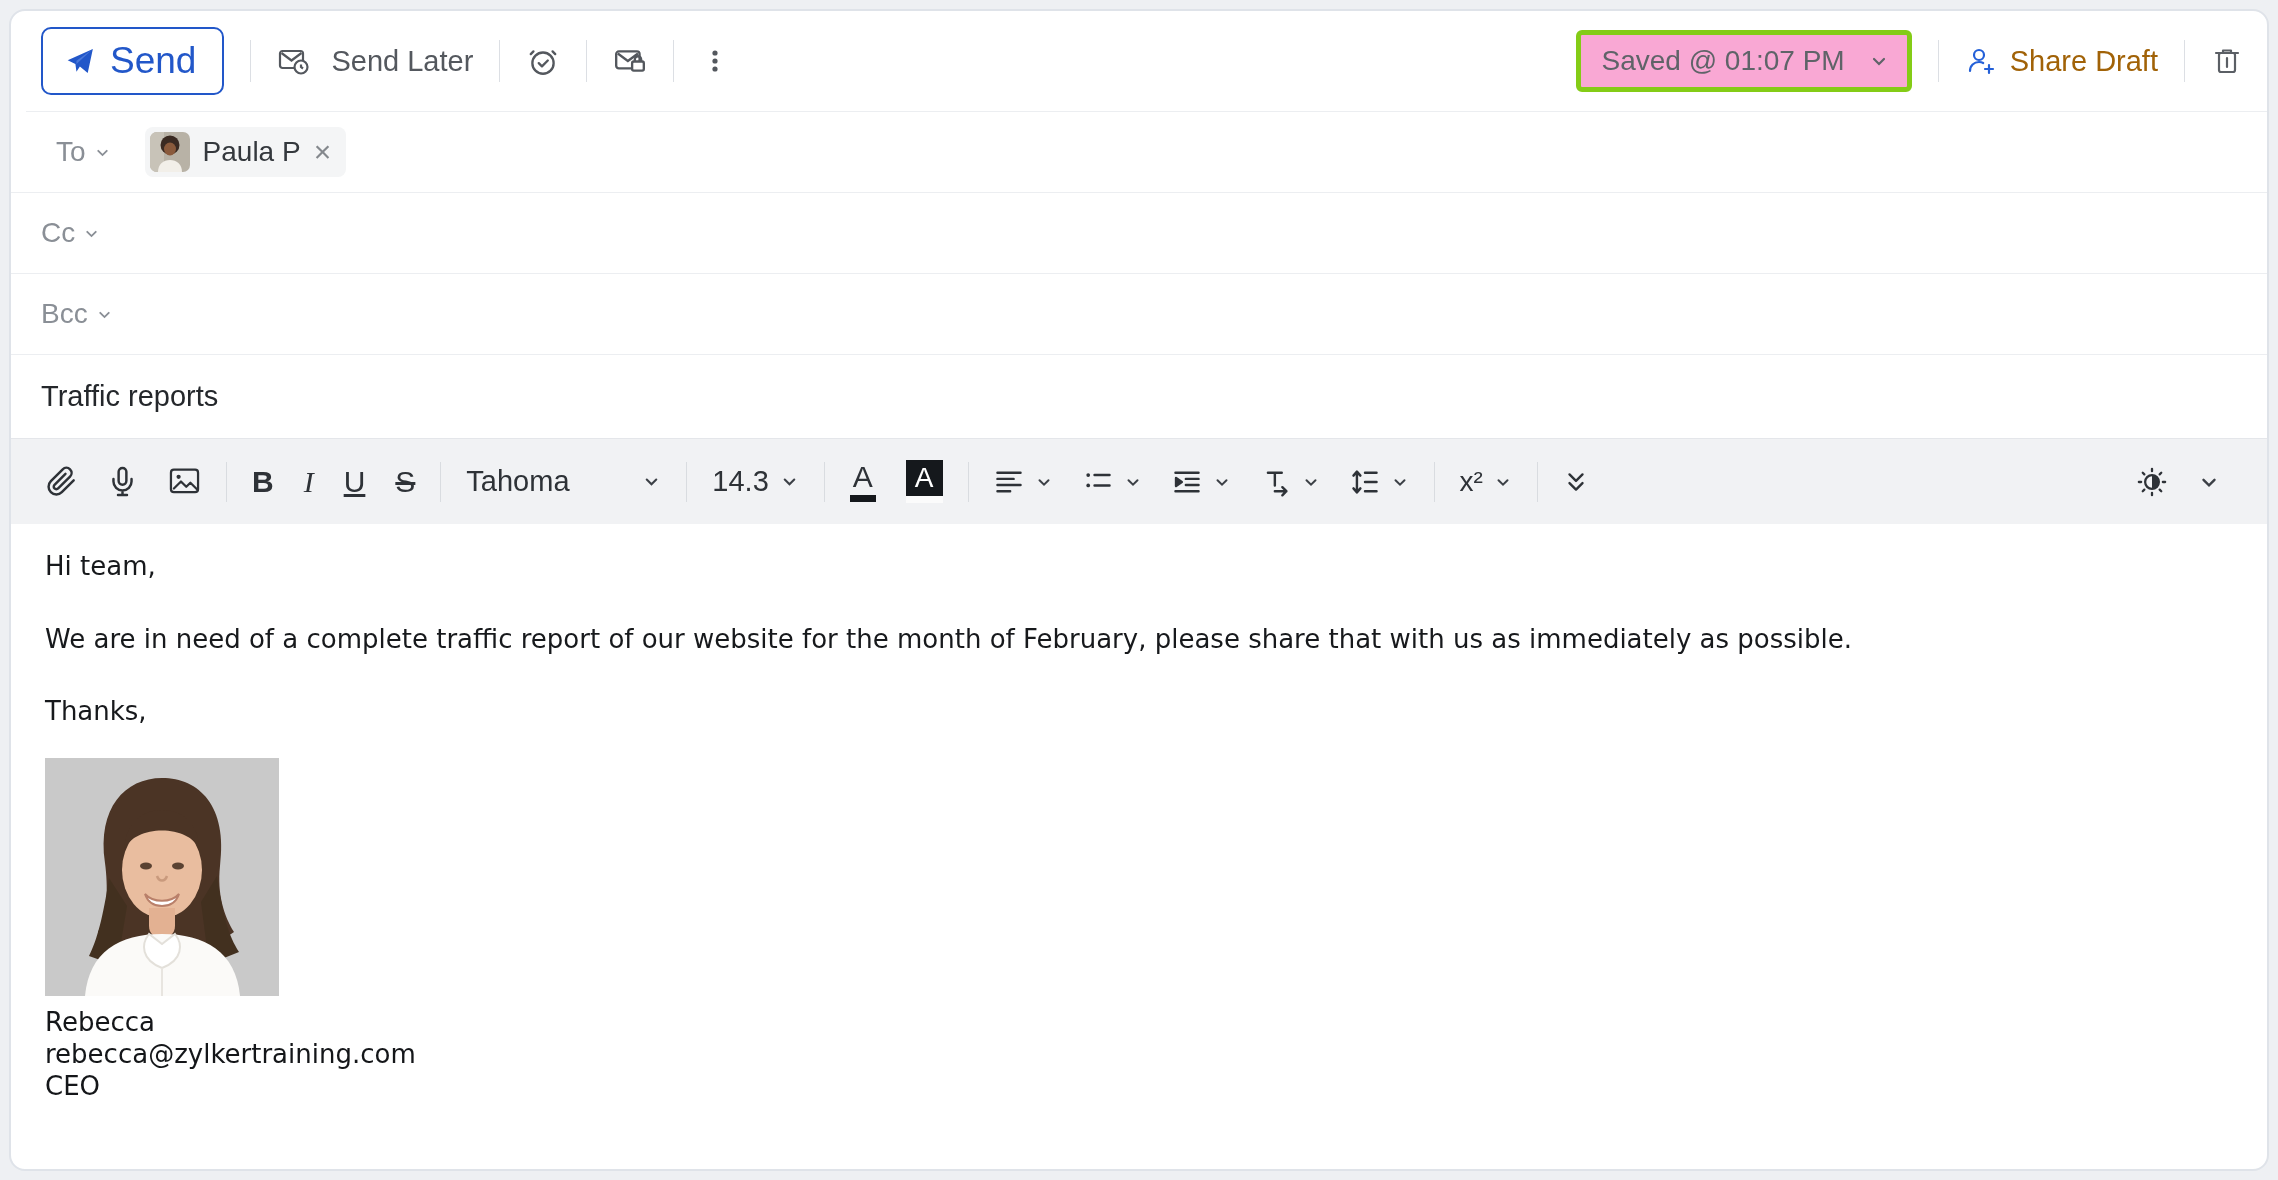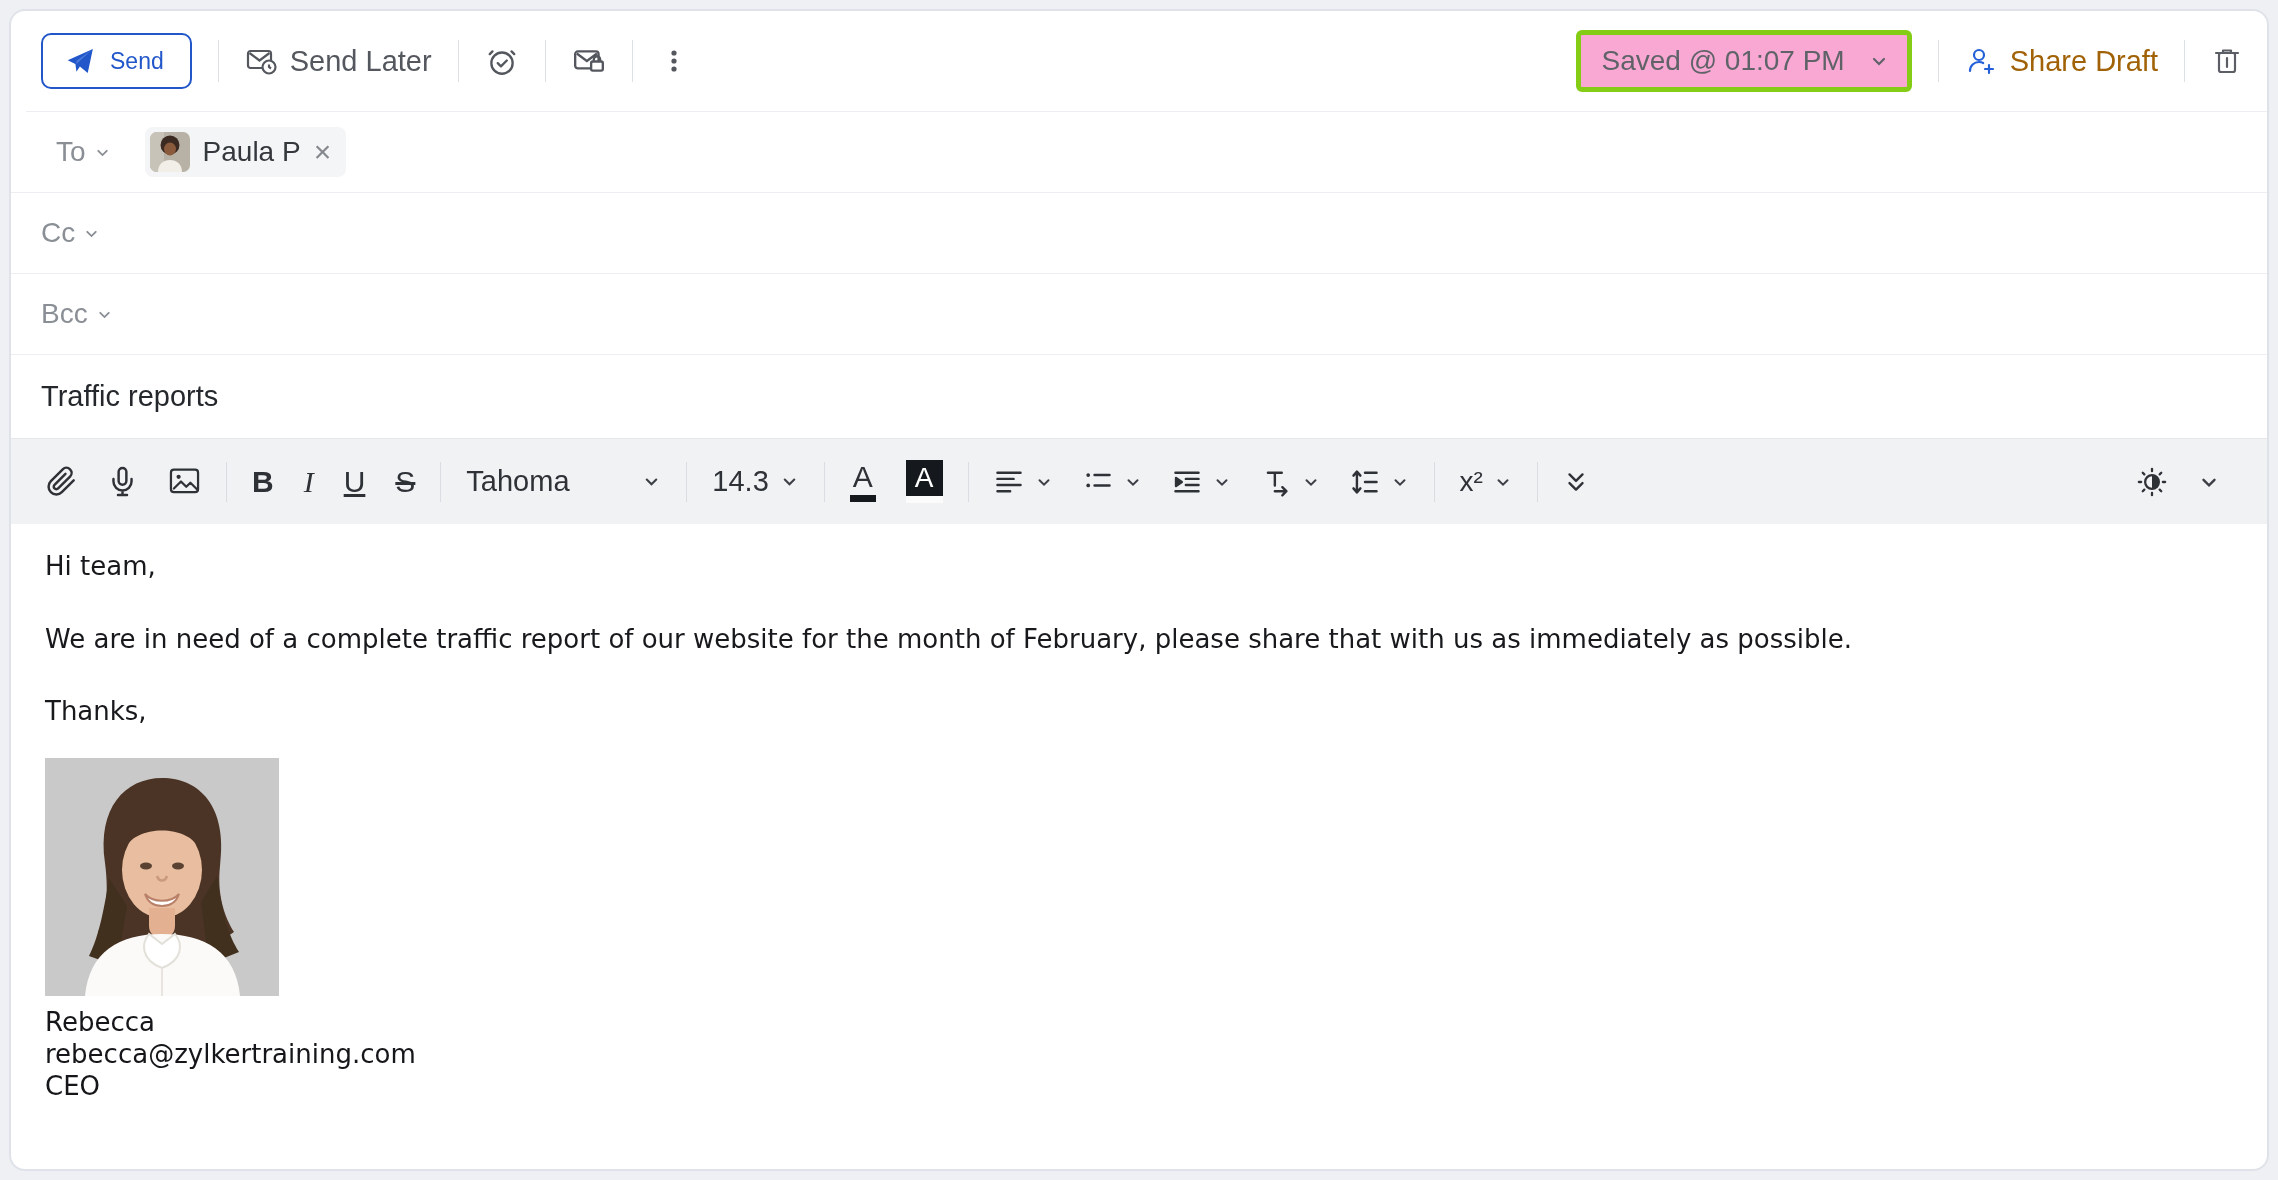--- a/index.html
+++ b/index.html
@@ -7,22 +7,22 @@
   .card {
     position: absolute; inset: 9px; background: #ffffff;
     border: 2px solid #dfe3e9; border-radius: 16px; overflow: hidden;
     display: flex; flex-direction: column;
   }
   
   .action-bar { height: 100px; flex: 0 0 100px; display: flex; align-items: center; justify-content: space-between; padding: 0 24px 0 30px; }
   .ab-group { display: flex; align-items: center; gap: 26px; }
   .sep { width: 1px; height: 42px; background: #dcdfe4; flex: 0 0 1px; }
   button { background: none; border: none; cursor: pointer; font-family: inherit; }
-  .btn-send { display: flex; align-items: center; gap: 15px; border: 2.5px solid #2257c9; color: #2257c9; border-radius: 10px; padding: 11px 26px 11px 22px; font-size: 23px; background: #fff; }
-  .tool-btn { display: flex; align-items: center; gap: 13px; color: #54585e; font-size: 29px; }
+  .btn-send { display: flex; align-items: center; gap: 15px; border: 2.5px solid #2257c9; color: #2257c9; border-radius: 10px; padding: 11px 26px 11px 22px; font-size: 37px; background: #fff; }
+  .tool-btn { display: flex; align-items: center; gap: 22px; color: #54585e; font-size: 29px; }
   .icon { display: inline-flex; align-items: center; justify-content: center; }
   .saved-box { display: flex; align-items: center; gap: 24px; border: 5px solid #84cc16; border-radius: 6px; padding: 10px 18px 10px 20px; color: #5f6368; font-size: 28px; background: #f9a8d4; }
   .share-btn { display: flex; gap: 13px; color: #a16207; font-size: 29px; }
   .trash-btn { color: #5b5f65; }
   
   .row { display: flex; align-items: center; border-top: 1px solid #eceef1; padding: 0 30px; font-size: 28px; flex: 0 0 auto; }
   .row-from { height: 83px; }
   .row-to { height: 81px; margin-left: 15px; }
   .row-cc { height: 81px; }
   .row-bcc { height: 81px; }

